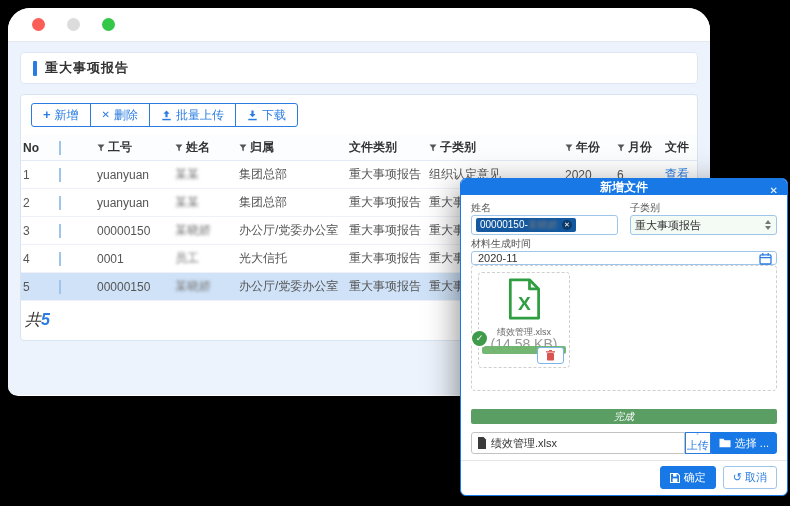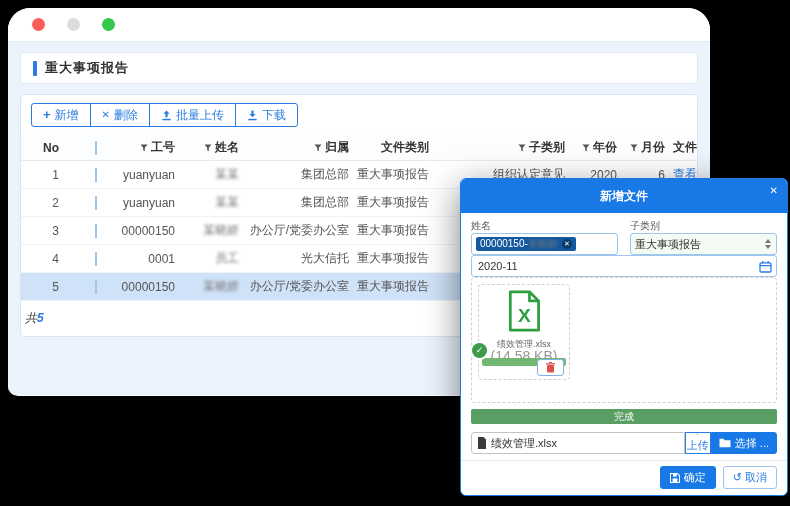--- a/index.html
+++ b/index.html
@@ -22,44 +22,44 @@
   .tb-wrap{padding:8px 10px;}
   .btn-group{display:inline-flex;}
   .btn-group button{background:#fff;border:1px solid #2a7ce2;color:#2a7ce2;font-size:12px;
       padding:4px 11px;margin-left:-1px;cursor:pointer;display:inline-flex;align-items:center;gap:4px;line-height:14px;}
   .btn-group button:first-child{border-radius:3px 0 0 3px;margin-left:0;}
   .btn-group button:last-child{border-radius:0 3px 3px 0;}
   .plus{font-weight:bold;font-size:13px;} .xmark{font-size:10px;}
 
   .tbl{width:100%;font-size:12px;color:#555;}
   .tbl-row{display:grid;grid-template-columns:36px 38px 78px 64px 110px 80px 136px 52px 48px 32px;
-           align-items:center;height:28px;border-bottom:1px solid #eef2f8;padding:0 2px;text-align:right;}
+           align-items:center;height:28px;border-bottom:1px solid #eef2f8;padding:0 2px;}
   .tbl-row.head{height:26px;background:#fbfdff;color:#333;font-weight:bold;border-bottom:1px solid #e3eaf3;}
   .tbl-row.selected{background:#cfe2f7;}
   .cell{white-space:nowrap;overflow:hidden;}
   .cb{width:13px;height:13px;border:1px solid #9ec5ea;border-radius:2px;background:#fff;cursor:pointer;}
   .funnel{margin-right:3px;vertical-align:-1px;}
   .blurred{filter:blur(1.6px);color:#777;}
   a.view-link{color:#2a7ce2;text-decoration:none;cursor:pointer;}
-  .tbl-footer{padding:9px 4px;font-size:12px;font-style:italic;color:#333;}
+  .tbl-footer{padding:9px 4px;font-size:16px;font-style:italic;color:#333;}
   .tbl-footer .n{color:#2a7ce2;font-weight:bold;}
 
   
   .modal{position:absolute;left:460px;top:178px;width:328px;height:318px;background:#fff;
          border:1px solid #1778e6;border-radius:6px;box-shadow:0 10px 34px rgba(0,0,0,.5);z-index:10;
          display:flex;flex-direction:column;overflow:hidden;}
-  .modal-header{background:#1778e6;color:#fff;height:34px;display:flex;align-items:center;
+  .modal-header{background:#1778e6;color:#fff;height:16px;display:flex;align-items:center;
                 justify-content:center;position:relative;font-size:12px;font-weight:bold;flex:0 0 auto;}
   .modal-close{position:absolute;right:9px;top:6px;font-size:10px;cursor:pointer;color:#fff;}
   .modal-body{padding:4px 10px 2px;flex:1;}
   .fld-label{font-size:10px;color:#555;line-height:11px;margin:3px 0 2px;}
   .two-col{display:flex;gap:12px;}
   .two-col>div{flex:1;}
   .inp{border:1px solid #9ec5ea;border-radius:3px;height:20px;display:flex;align-items:center;
-       padding:10px 4px;font-size:11px;color:#333;background:#fff;}
+       padding:0 4px;font-size:11px;color:#333;background:#fff;}
   .tag{background:#14599f;color:#fff;font-size:10px;border-radius:2px;padding:1px 4px;
        display:inline-flex;align-items:center;gap:4px;line-height:12px;}
   .tag-x{width:10px;height:10px;border-radius:50%;background:rgba(0,0,0,.35);display:inline-flex;
          align-items:center;justify-content:center;font-size:7px;cursor:pointer;}
   .sel{background:#f4faf4;justify-content:space-between;cursor:pointer;}
   .spinner{display:inline-flex;flex-direction:column;gap:2px;margin-right:1px;}
   .tri-up{width:0;height:0;border-left:3px solid transparent;border-right:3px solid transparent;border-bottom:4px solid #777;}
   .tri-dn{width:0;height:0;border-left:3px solid transparent;border-right:3px solid transparent;border-top:4px solid #777;}
   .date-inp{height:14px;justify-content:space-between;}
   .date-inp input{border:none;outline:none;font-size:11px;color:#333;width:100px;background:transparent;}
@@ -72,21 +72,21 @@
   .file-size{display:block;font-size:14px;color:#979797;line-height:10px;}
   .mini-progress{position:absolute;left:0;right:0;top:7px;height:8px;border-radius:2px;
                  background:rgba(104,177,104,.93);}
   .check-badge{position:absolute;left:-7px;top:58px;width:15px;height:15px;border-radius:50%;
                background:#3f9a4a;color:#fff;font-size:9px;line-height:15px;text-align:center;
                box-shadow:0 0 0 2px #fff;}
   .trash-btn{position:absolute;right:5px;bottom:3px;background:#fff;border:1px solid #7db3e8;
              border-radius:3px;padding:2px 8px;cursor:pointer;line-height:0;}
 
   .status-bar{height:15px;margin:4px 10px 0;border-radius:2px;color:#fff;font-size:10px;
-              display:flex;align-items:center;justify-content:center;flex:0 0 auto;}
+              display:flex;align-items:center;justify-content:center;flex:0 0 auto;font-style:italic;}
   .file-row{display:flex;margin:8px 10px 0;height:22px;flex:0 0 auto;}
   .file-row .file-disp{flex:1;border:1px solid #c3c3c3;border-radius:3px 0 0 3px;display:flex;
        align-items:center;gap:4px;padding:0 5px;font-size:11px;color:#333;overflow:hidden;}
   .file-row .up-btn{border:1px solid #2a7ce2;background:#fff;color:#2a7ce2;font-size:11px;
        display:inline-flex;align-items:center;gap:3px;padding:0 1px;cursor:pointer;flex-direction:column;}
   .file-row .choose-btn{border:1px solid #1778e6;background:#1778e6;color:#fff;font-size:11px;
        display:inline-flex;align-items:center;gap:4px;padding:0 7px;border-radius:0 3px 3px 0;cursor:pointer;white-space:nowrap;}
   .modal-footer{border-top:1px solid #e7e7e7;margin-top:6px;padding:5px 10px 6px;display:flex;
                 justify-content:flex-end;gap:7px;flex:0 0 auto;}
   .btn-primary{background:#1778e6;border:1px solid #1778e6;color:#fff;font-size:11px;border-radius:3px;
@@ -262,20 +262,21 @@
           <div class="inp sel">
             <span>重大事项报告</span>
             <span class="spinner">
                 <i class="tri-up"></i>
                 <i class="tri-dn"></i>
               </span>
           </div>
         </div>
       </div>
 
+      <div class="fld-label">材料生成时间</div>
       <div class="inp date-inp">
         <input readonly="" value="2020-11" style="">
         <svg width="13" height="13" viewBox="0 0 13 13">
             <rect x="1" y="2.8" width="11" height="9.2" rx="1.2" fill="none" stroke="#2a7ce2" stroke-width="1.3"></rect>
             <line x1="1" y1="5.6" x2="12" y2="5.6" stroke="#2a7ce2" stroke-width="1.3"></line>
             <line x1="3.8" y1="1" x2="3.8" y2="3.6" stroke="#2a7ce2" stroke-width="1.3"></line>
             <line x1="9.2" y1="1" x2="9.2" y2="3.6" stroke="#2a7ce2" stroke-width="1.3"></line>
           </svg>
       </div>
 

